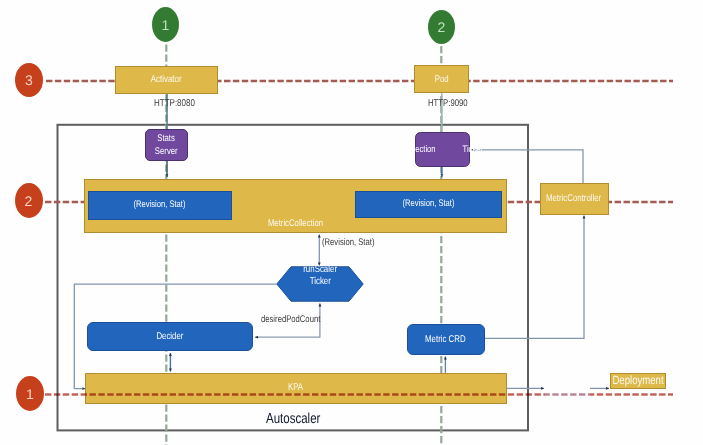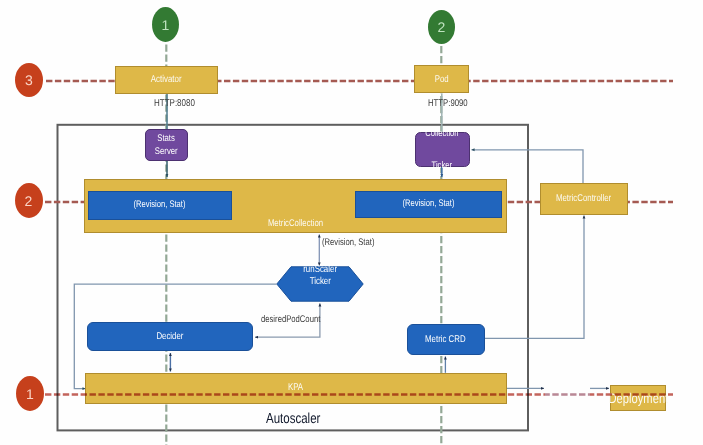--- a/index.html
+++ b/index.html
@@ -93,36 +93,36 @@
     <span>Activator</span>
   </div>
   <div class="node gold" style="left:414.4px;top:65.2px;width:54.5px;height:28px;font-size:9.8px;">
     <span>Pod</span>
   </div>
 
   <div class="node purple" style="left:145px;top:129px;width:43px;height:31.5px;font-size:9.7px;line-height:12.4px;border-radius:5px;flex-direction:column;padding-top:2px;">
     <span>Stats</span>
     <span>Server</span>
   </div>
-  <div class="node purple" style="left:414.5px;top:132px;width:55px;height:35px;font-size:9.5px;line-height:12px;border-radius:5.5px;flex-direction:column;gap:20px;">
+  <div class="node purple" style="left:414.5px;top:132px;width:55px;height:35px;font-size:9.5px;line-height:12px;border-radius:5.5px;gap:20px;">
     <span>Collection</span>
     <span>Ticker</span>
   </div>
 
   <div class="node gold" style="left:83.8px;top:178.8px;width:423px;height:54px;align-items:flex-end;justify-content:center;font-size:9.7px;padding-bottom:2.5px;">
     <span>MetricCollection</span>
   </div>
   <div class="node blue" style="left:87.5px;top:191px;width:144px;height:29px;font-size:9.5px;">
     <span>(Revision, Stat)</span>
   </div>
   <div class="node blue" style="left:354.7px;top:191px;width:147px;height:26.5px;font-size:9.5px;">
     <span>(Revision, Stat)</span>
   </div>
 
-  <div class="node gold" style="left:539.5px;top:183px;width:88px;height:31.5px;font-size:9.8px;">
+  <div class="node gold" style="left:539.5px;top:183px;width:69px;height:31.5px;font-size:9.8px;">
     <span>MetricController</span>
   </div>
 
   <svg style="position:absolute;left:276px;top:266px;width:88px;height:36px;" viewBox="0 0 88 36">
     <path d="M15,0.8 L73,0.8 L87.2,18 L73,35.2 L15,35.2 L0.8,18 z" fill="#2165BD" stroke="#1A5099" stroke-width="1"></path>
   </svg>
   <div class="node" style="left:276px;top:258px;width:88px;height:36px;font-size:9.9px;line-height:12.3px;color:#fff;flex-direction:column;">
     <span>runScaler</span>
     <span>Ticker</span>
   </div>
@@ -131,21 +131,21 @@
     <span>Metric CRD</span>
   </div>
   <div class="node blue" style="left:86.5px;top:322px;width:166px;height:28.5px;font-size:9.8px;border-radius:6px;">
     <span>Decider</span>
   </div>
 
   <div class="node gold" style="left:84.8px;top:372.6px;width:422px;height:31px;font-size:9.9px;">
     <span>KPA</span>
   </div>
 
-  <div class="node gold" style="left:610.2px;top:372.7px;width:56.1px;height:26px;font-size:14px;margin-top:12px;">
+  <div class="node gold" style="left:610.2px;top:372.7px;width:56.1px;height:16px;font-size:12px;">
     <span>Deployment</span>
   </div>
 
   <div class="txt" style="left:153.6px;top:98px;font-size:10px;">
     <span>HTTP:8080</span>
   </div>
   <div class="txt" style="left:428.4px;top:98px;font-size:9.7px;">
     <span>HTTP:9090</span>
   </div>
   <div class="txt" style="left:322.4px;top:236.5px;font-size:9.6px;">

